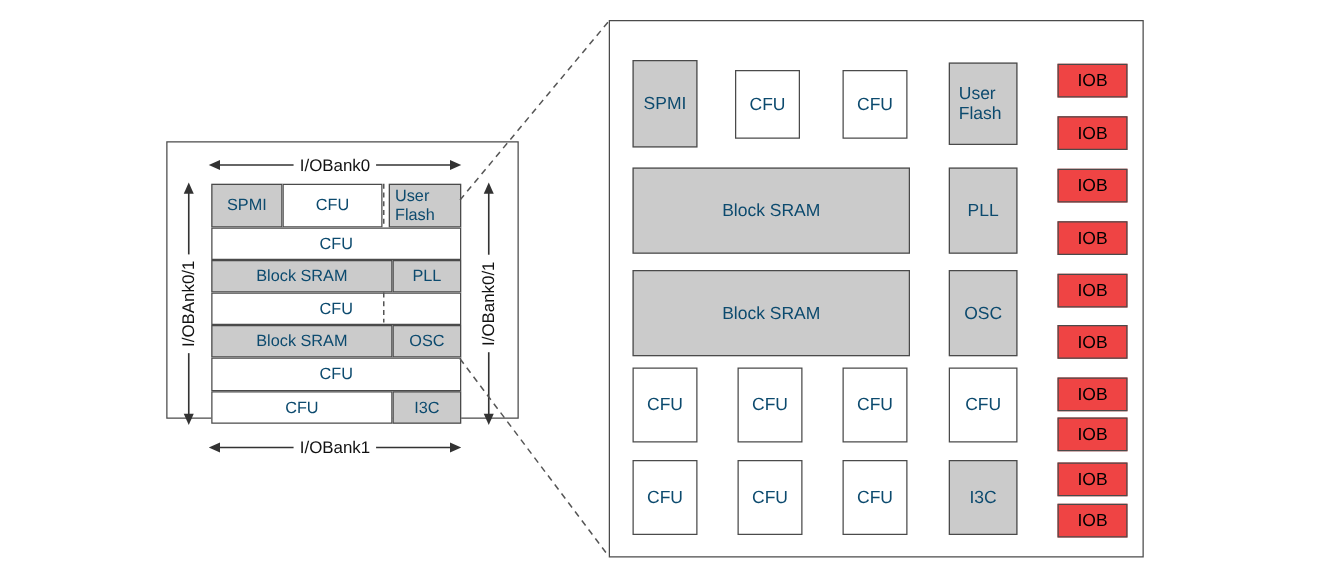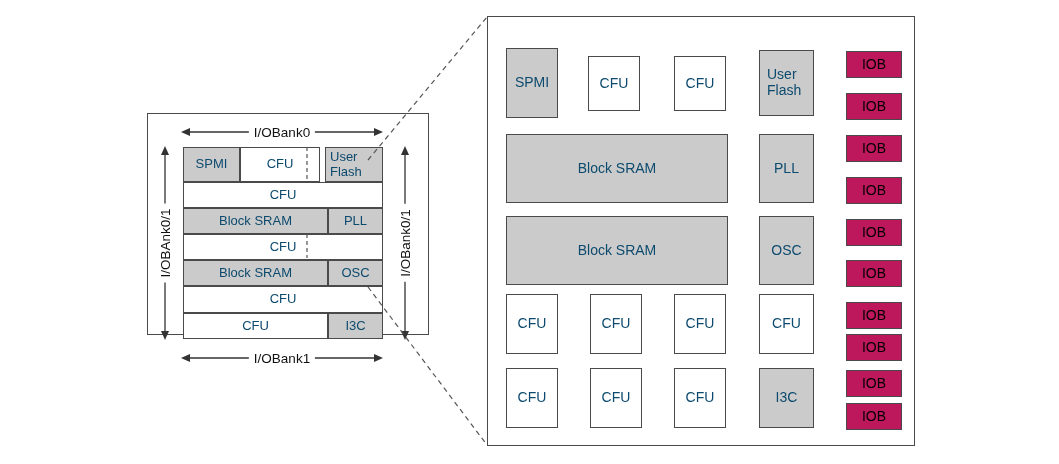--- a/index.html
+++ b/index.html
@@ -3,35 +3,35 @@
 <meta charset="utf-8">
 <style>
   html,body{margin:0;padding:0;background:#fff;}
   #canvas{position:relative;width:1059px;height:464px;background:#ffffff;overflow:hidden;
           font-family:"Liberation Sans", sans-serif;color:#111;}
   .box{position:absolute;border:1.5px solid #4a4a4a;background:#fff;box-sizing:border-box;}
   .blk{position:absolute;border:1px solid #4a4a4a;background:#fff;box-sizing:border-box;
        display:flex;align-items:center;justify-content:center;text-align:center;
        font-size:13px;line-height:1.12;color:#0c4a6e;z-index:2;}
   .gray{background:#cbcbcb;}
-  .iob{background:#be185d;color:#000;}
+  .iob{background:#ef4444;color:#000;}
   .big-blk{font-size:14px;}
   .leftalign{justify-content:flex-start;text-align:left;padding-left:4px;}
   .axis-label{position:absolute;background:#fff;padding:0 5px;font-size:13.5px;
               white-space:nowrap;z-index:3;transform:translate(-50%,-50%);}
   .axis-label.vert{transform:translate(-50%,-50%) rotate(-90deg);}
   svg.layer{position:absolute;left:0;top:0;z-index:1;}
   svg.overlay{position:absolute;left:0;top:0;z-index:5;pointer-events:none;}
 </style>
 </head>
 <body>
 
 <div id="canvas">
 
-  <div class="box" style="left:147px;top:113px;width:282px;height:222px;">
+  <div class="box" style="left:133px;top:113px;width:282px;height:222px;">
 
     <svg class="layer" width="282" height="277" viewBox="0 0 282 277">
 
       <line x1="38" y1="18" x2="230" y2="18" stroke="#333" stroke-width="1.3"></line>
       <polygon points="33,18 42,14 42,22" fill="#333"></polygon>
       <polygon points="235,18 226,14 226,22" fill="#333"></polygon>
 
       <line x1="38" y1="244" x2="230" y2="244" stroke="#333" stroke-width="1.3"></line>
       <polygon points="33,244 42,240 42,248" fill="#333"></polygon>
       <polygon points="235,244 226,240 226,248" fill="#333"></polygon>

